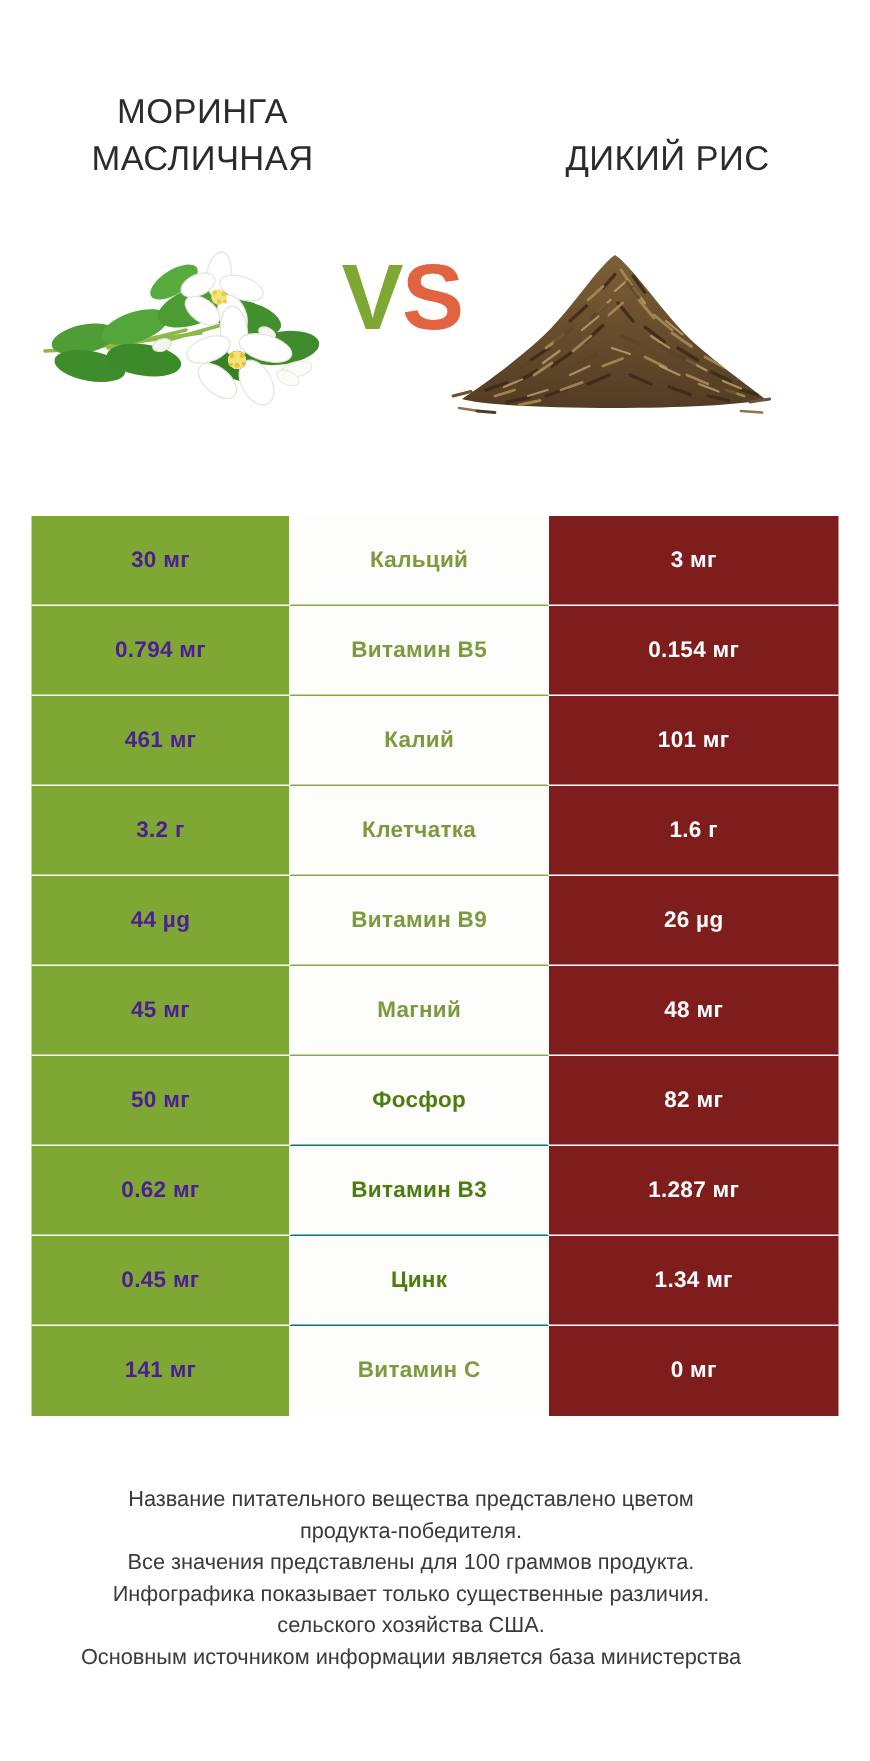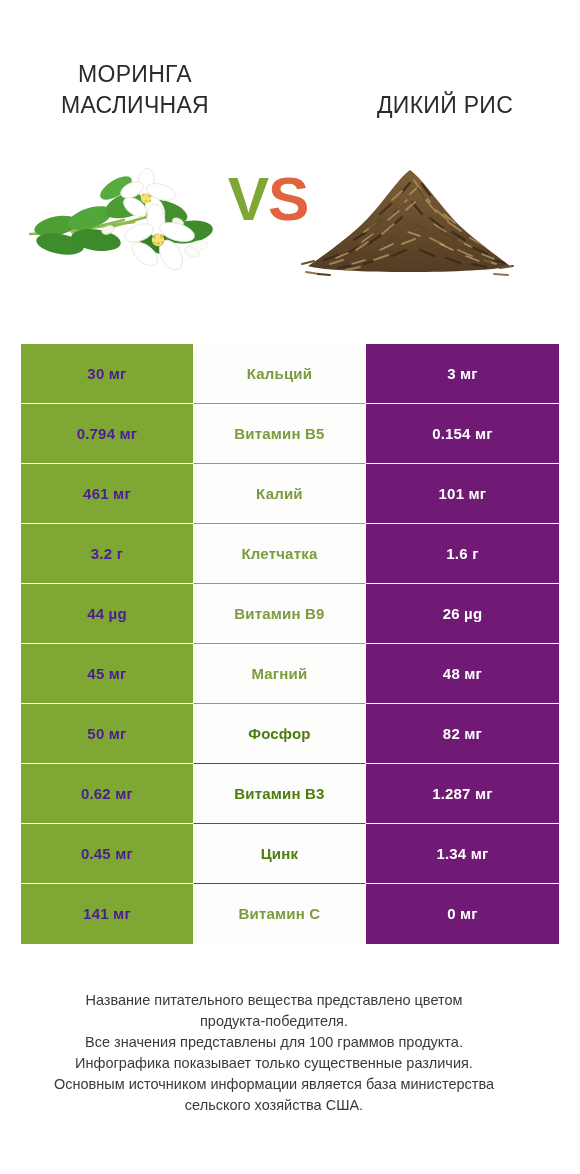--- a/index.html
+++ b/index.html
@@ -57,21 +57,21 @@
   }
   .cell.left {
     width:179px; background:#7EA833; color:#4c1d95;
     border-bottom:1px solid #ffffff;
   }
   .cell.mid {
     width:180px; background:#fdfdfb;
     border-left:1px solid #ffffff; border-right:1px solid #ffffff;
   }
   .cell.right {
-    width:201px; background:#701a75; color:#ffffff;
+    width:201px; background:#7f1d1d; color:#ffffff;
     border-bottom:1px solid #ffffff;
   }
   .row:last-child .cell.left,
   .row:last-child .cell.right { border-bottom:none; }
 
   .cell.mid.green  { color:#7D9B3E; border-bottom:1px solid #8aa84a; }
   .cell.mid.orange { color:#4d7c0f; border-bottom:1px solid #0f766e; }
   .row:last-child .cell.mid { border-bottom:none; }
 
   
@@ -337,17 +337,17 @@
       <div class="cell right">0 мг</div>
     </div>
 
   </div>
 
   <div class="footer">
     <div>Название питательного вещества представлено цветом</div>
     <div>продукта-победителя.</div>
     <div>Все значения представлены для 100 граммов продукта.</div>
     <div>Инфографика показывает только существенные различия.</div>
+    <div>сельского хозяйства США.</div>
     <div>Основным источником информации является база министерства</div>
-    <div>сельского хозяйства США.</div>
   </div>
 
 </div>
 
 </body></html>

